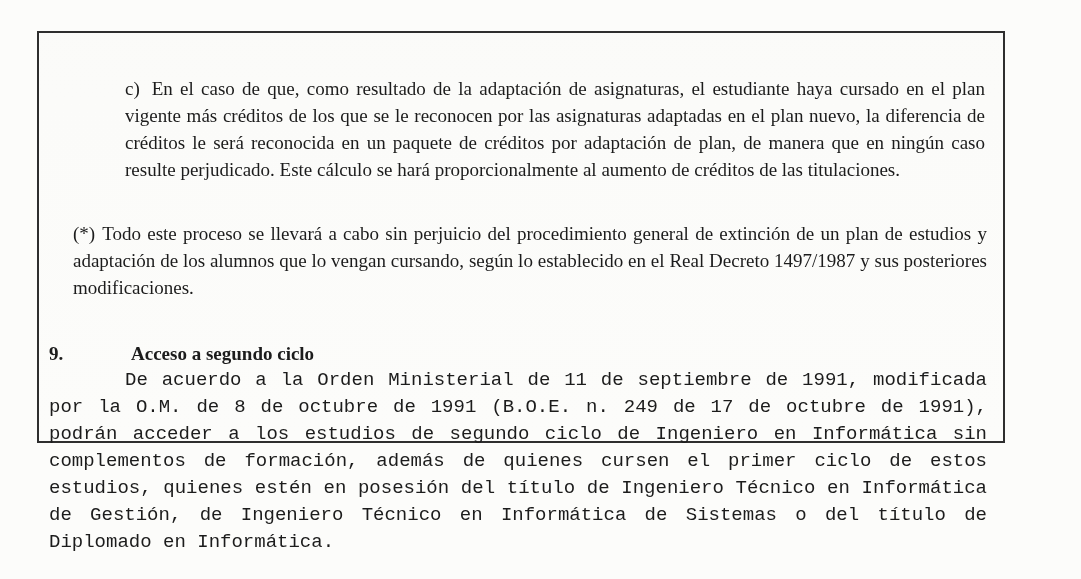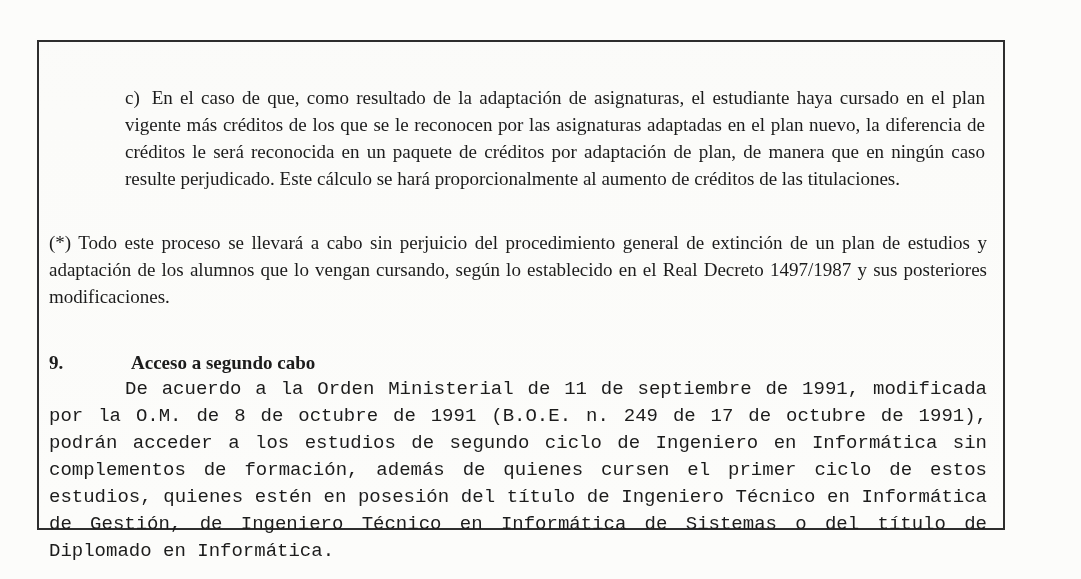--- a/index.html
+++ b/index.html
@@ -11,43 +11,44 @@
     height: 579px;
     position: relative;
     background: #fcfcfa;
     font-family: "Liberation Serif", "DejaVu Serif", serif;
     color: #1c1c1c;
     overflow: hidden;
   }
   .page-box {
     position: absolute;
     left: 37px;
-    top: 40px;
+    top: 31px;
     width: 968px;
-    height: 490px;
+    height: 412px;
     border: 2px solid #2e2e2e;
     box-sizing: border-box;
     padding: 0 16px 0 10px;
     background:
       linear-gradient(180deg, rgba(250,250,248,0.6), rgba(252,252,250,0.6));
   }
   p {
     margin: 0;
     text-align: justify;
     font-size: 19px;
     line-height: 27px;
   }
   .item-c {
     margin: 42px 2px 0 76px;
   }
   .marker-c {
     padding-right: 12px;
   }
   .footnote {
     margin-top: 37px;
+    margin-left: 24px;
   }
   .marker-fn {
     padding-right: 7px;
   }
   .section-heading {
     margin-top: 39px;
     font-weight: bold;
     font-size: 19px;
     line-height: 27px;
     text-align: left;
@@ -64,17 +65,17 @@
 </style>
 </head>
 <body>
 
 <div class="page-box">
 
   <p class="item-c"><span class="marker-c">c)</span><span>En el caso de que, como resultado de la adaptación de asignaturas, el estudiante haya cursado en el plan vigente más créditos de los que se le reconocen por las asignaturas adaptadas en el plan nuevo, la diferencia de créditos le será reconocida en un paquete de créditos por adaptación de plan, de manera que en ningún caso resulte perjudicado. Este cálculo se hará proporcionalmente al aumento de créditos de las titulaciones.</span></p>
 
   <p class="footnote"><span class="marker-fn">(*)</span><span>Todo este proceso se llevará a cabo sin perjuicio del procedimiento general de extinción de un plan de estudios y adaptación de los alumnos que lo vengan cursando, según lo establecido en el Real Decreto 1497/1987 y sus posteriores modificaciones.</span></p>
 
-  <p class="section-heading"><span class="section-number">9.</span><span>Acceso a segundo cabo</span></p>
+  <p class="section-heading"><span class="section-number">9.</span><span>Acceso a segundo ciclo</span></p>
 
   <p class="section-body"><span>De acuerdo a la Orden Ministerial de 11 de septiembre de 1991, modificada por la O.M. de 8 de octubre de 1991 (B.O.E. n. 249 de 17 de octubre de 1991), podrán acceder a los estudios de segundo ciclo de Ingeniero en Informática sin complementos de formación, además de quienes cursen el primer ciclo de estos estudios, quienes estén en posesión del título de Ingeniero Técnico en Informática de Gestión, de Ingeniero Técnico en Informática de Sistemas o del título de Diplomado en Informática.</span></p>
 
 </div>
 
 </body></html>

